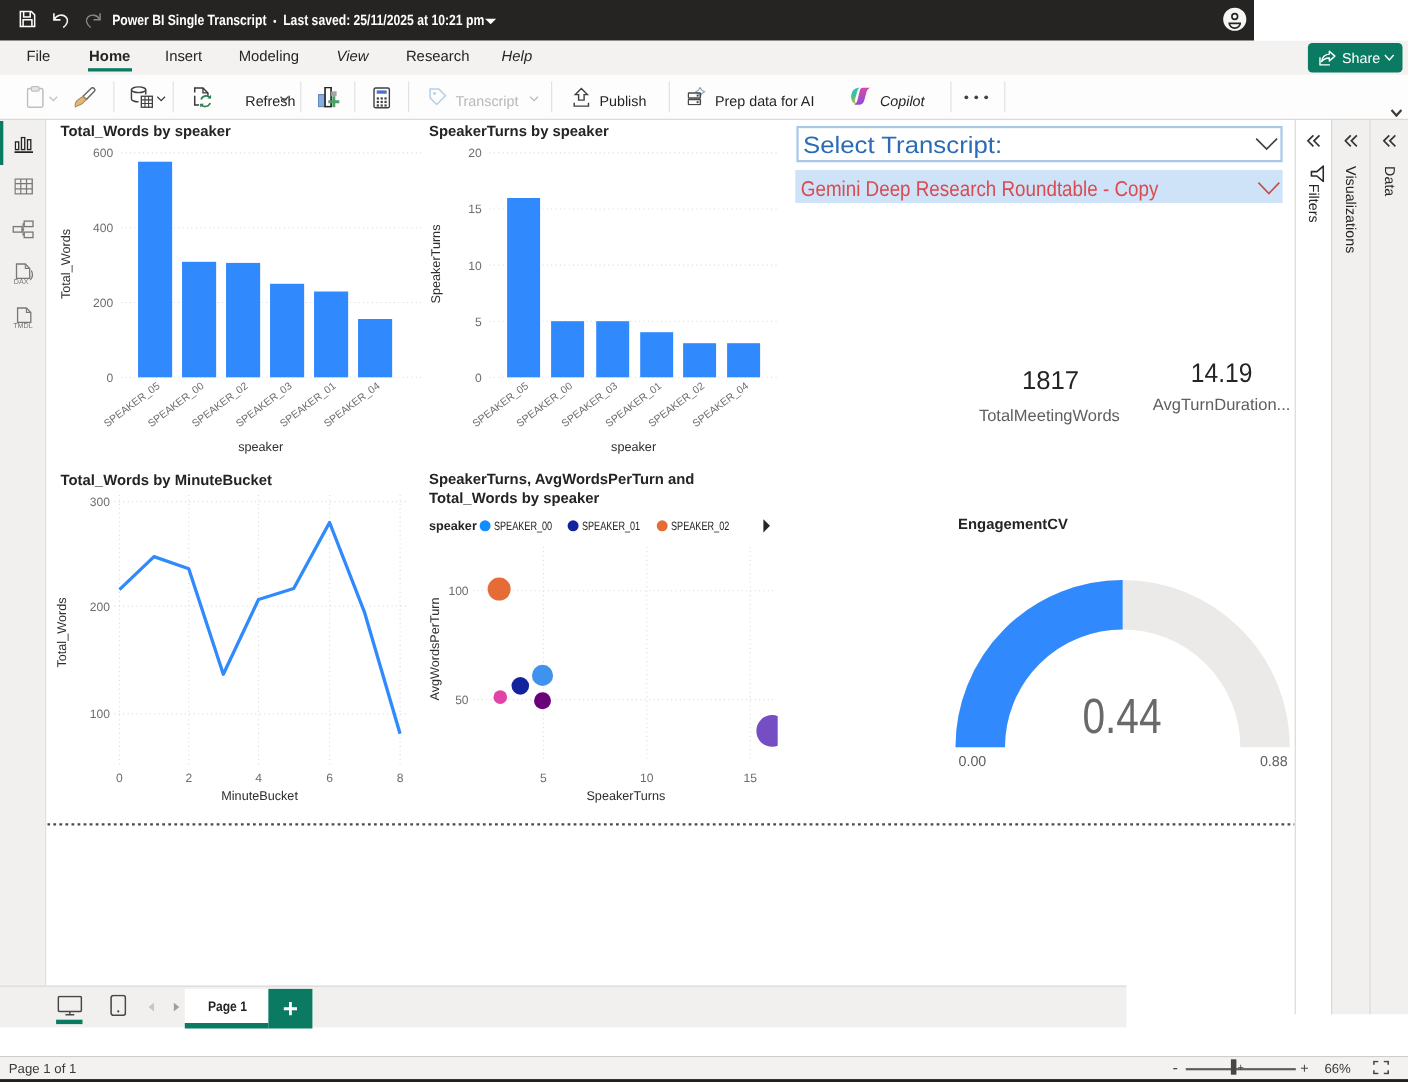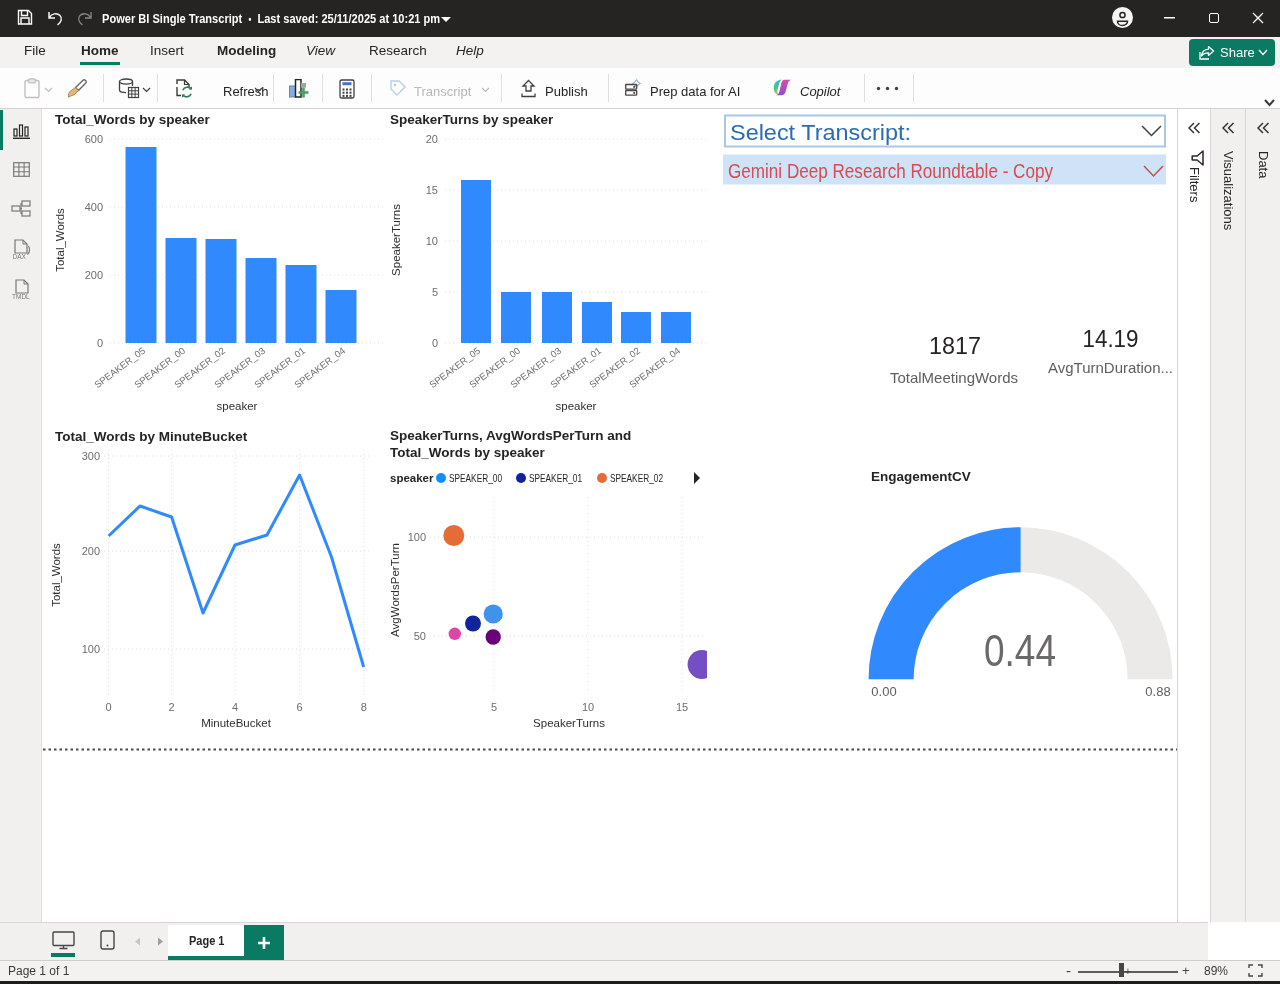--- a/index.html
+++ b/index.html
@@ -1,21 +1,21 @@
 <!DOCTYPE html>
 <html><head>
 <meta charset="utf-8">
 <style>
 * { margin:0; padding:0; box-sizing:border-box; }
 html,body { width:1280px; height:984px; overflow:hidden; }
 body { font-family:"Liberation Sans", sans-serif; position:relative; background:#fff; }
 .abs { position:absolute; }
 
 
-#titlebar { position:absolute; left:0; top:0; width:1280px; height:37px; background:#252423; color:#fff; }
+#titlebar { position:absolute; left:0; top:0; width:1140px; height:37px; background:#252423; color:#fff; }
 #titletext { position:absolute; left:102px; top:11px; font-size:13.5px; font-weight:700; color:#fff; white-space:nowrap; }
 #gideon { position:absolute; left:1041px; top:11px; font-size:13.5px; color:#fff;margin-top:28px; }
 
 
 #menubar { position:absolute; left:0; top:37px; width:1280px; height:31px; background:#f3f2f1;text-align:right; }
 .menuitem { position:absolute; top:6px; font-size:13.5px; color:#252423; }
 
 
 #ribbon { position:absolute; left:0; top:68px; width:1280px; height:41px; background:#fdfdfd; border-bottom:1px solid #d4d2d0; }
 .rdiv { position:absolute; top:6px; height:28px; width:1px; background:#e1dfdd; }
@@ -28,21 +28,21 @@
 
 #canvas { position:absolute; left:43px; top:109px; width:1134px; height:813px; background:#fff; }
 
 
 #pane-filters { position:absolute; left:1177px; top:109px; width:33px; height:813px; background:#fff; border-left:1px solid #d8d6d4; }
 #pane-viz { position:absolute; left:1210px; top:109px; width:35px; height:813px; background:#f1f0ef; border-left:1px solid #d8d6d4; }
 #pane-data { position:absolute; left:1245px; top:109px; width:35px; height:813px; background:#f1f0ef; border-left:1px solid #d8d6d4; }
 .vtext { writing-mode:vertical-rl; font-size:13px; color:#252423; position:absolute; }
 
 
-#tabbar { position:absolute; left:0; top:922px; width:1208px; height:38px; background:#f1f0ef; border-top:1px solid #d8d6d4; }
+#tabbar { position:absolute; left:0; top:896px; width:1024px; height:38px; background:#f1f0ef; border-top:1px solid #d8d6d4; }
 
 
 #statusbar { position:absolute; left:0; top:960px; width:1280px; height:21px; background:#f3f2f1; border-top:1px solid #d0cecd; font-size:12px; color:#3b3a39; }
 #blackstrip { position:absolute; left:0; top:981px; width:1280px; height:3px; background:#1f1e1d; }
 </style>
 </head>
 <body>
 
 <div id="titlebar">
   <svg class="abs" style="left:17px;top:9px" width="16" height="17" viewBox="0 0 16 17">
@@ -71,21 +71,21 @@
   <svg class="abs" style="left:1252px;top:12px" width="12" height="12" viewBox="0 0 12 12">
       <path d="M1 1 L11 11 M11 1 L1 11" stroke="#fff" stroke-width="1.4"></path>
     </svg>
 </div>
 
 <div id="menubar">
   <div class="menuitem" style="left:24px;">File</div>
   <div class="menuitem" style="left:81px;font-weight:700;">Home</div>
   <div class="abs" style="left:80px;top:25px;width:40px;height:3px;background:#0b7a62;"></div>
   <div class="menuitem" style="left:150px;">Insert</div>
-  <div class="menuitem" style="left:217px;font-weight:bold;">Modeling</div>
+  <div class="menuitem" style="left:217px;">Modeling</div>
   <div class="menuitem" style="left:306px;font-style:italic;">View</div>
   <div class="menuitem" style="left:369px;">Research</div>
   <div class="menuitem" style="left:456px;font-style:italic;">Help</div>
   <div class="abs" style="left:1189px;top:2px;width:86px;height:27px;background:#0b7a62;border-radius:4px;">
     <svg class="abs" style="left:9px;top:5px" width="17" height="17" viewBox="0 0 17 17">
       <path d="M2 8 v7 h9" fill="none" stroke="#fff" stroke-width="1.3"></path>
       <path d="M3.5 12 c0.5-4 3-6.5 7-6.8 V2.6 L15.5 7 L10.5 11.4 V8.8 C7 9 4.8 10 3.5 12 z" fill="none" stroke="#fff" stroke-width="1.3" stroke-linejoin="round"></path>
     </svg>
     <div class="abs" style="left:31px;top:6px;font-size:13px;color:#fff;">Share</div>
     <svg class="abs" style="left:69px;top:10px" width="10" height="7" viewBox="0 0 10 7">
@@ -462,18 +462,18 @@
     </svg>
 </div>
 
 <div id="statusbar">
   <div class="abs" style="left:8px;top:3px;">Page 1 of 1</div>
   <div class="abs" style="left:1066px;top:1px;font-size:15px;color:#484644;">-</div>
   <div class="abs" style="left:1078px;top:10px;width:100px;height:2px;background:#605e5c;"></div>
   <div class="abs" style="left:1119px;top:2px;width:5px;height:14px;background:#484644;"></div>
   <div class="abs" style="left:1125px;top:5px;font-size:10px;color:#484644;">+</div>
   <div class="abs" style="left:1182px;top:2px;font-size:13px;color:#484644;">+</div>
-  <div class="abs" style="left:1204px;top:3px;">89%</div>
+  <div class="abs" style="left:1204px;top:3px;">66%</div>
   <svg class="abs" style="left:1248px;top:3px" width="15" height="13" viewBox="0 0 15 13">
     <path d="M1 4 V1 h4 M10 1 h4 v3 M14 9 v3 h-4 M5 12 H1 V9" fill="none" stroke="#484644" stroke-width="1.4"></path>
   </svg>
 </div>
 <div id="blackstrip"></div>
 
 </body></html>

